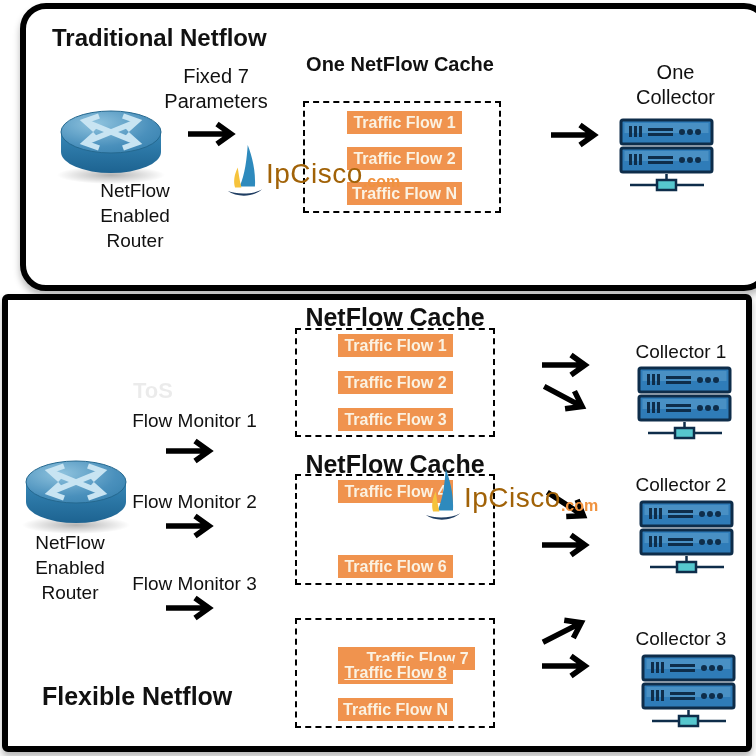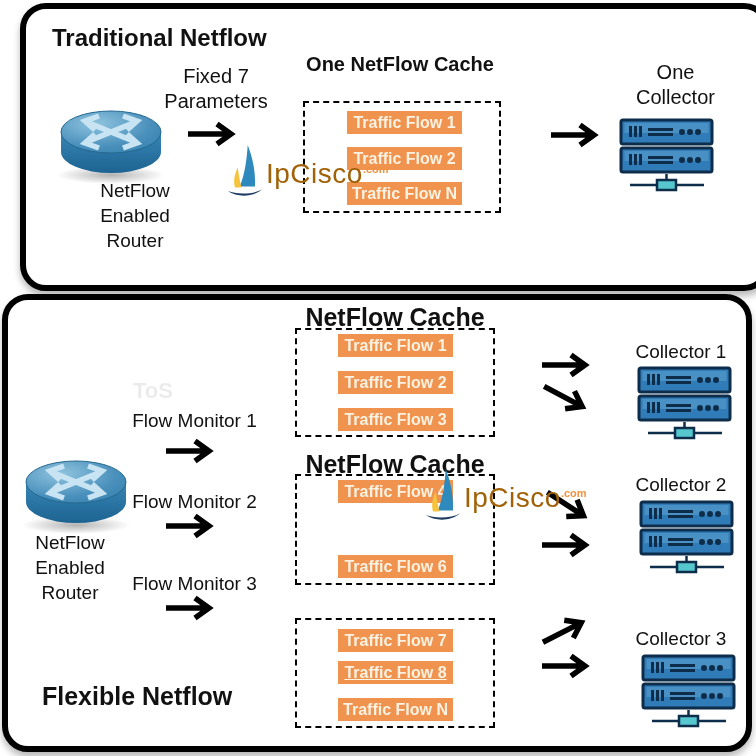--- a/index.html
+++ b/index.html
@@ -12,21 +12,21 @@
   .lbl{font-weight:normal;color:#111;text-align:center;}
   .lbl-20{font-size:20px;line-height:25px;}
   .lbl-19{font-size:19px;line-height:25px;}
   .cache-title{font-size:25px;font-weight:bold;color:#111;text-align:center;width:200px;}
   .dashed-box{position:absolute;border:2.5px dashed #000;box-sizing:border-box;background:transparent;}
   .chip{position:absolute;width:115px;height:23px;background:#F0934E;color:#FBF2E2;
         font-size:16px;font-weight:bold;text-align:center;line-height:23px;white-space:nowrap;}
   .arrow-wrap{position:absolute;width:58px;height:26px;}
   .logo{position:absolute;display:flex;align-items:flex-start;z-index:6;}
   .logo-name{font-size:28px;color:#a16207;margin-top:16px;margin-left:2px;letter-spacing:0.5px;}
-  .logo-tld{font-size:11px;color:#F0923E;margin-top:21px;font-weight:bold;}
+  .logo-tld{font-size:16px;color:#F0923E;margin-top:31px;font-weight:bold;}
   .watermark{position:absolute;font-size:22px;font-weight:bold;color:rgba(0,0,0,0.08);}
 </style>
 </head>
 <body>
 
 <svg width="0" height="0" style="position:absolute" aria-hidden="true">
   <defs>
     <linearGradient id="rside" x1="0" y1="0" x2="0" y2="1">
       <stop offset="0" stop-color="#3787B6"></stop>
         <stop offset="1" stop-color="#1D6391"></stop>
@@ -127,21 +127,21 @@
         <rect x="16" y="36" width="3" height="11"></rect>
         <rect x="21" y="36" width="3" height="11"></rect>
       <rect x="30" y="38" width="25" height="3"></rect>
         <rect x="30" y="43" width="25" height="3"></rect>
       <circle cx="64" cy="42" r="3"></circle>
         <circle cx="72" cy="42" r="3"></circle>
         <circle cx="80" cy="42" r="3"></circle>
     </g>
   </svg>
 
-  <section class="panel" style="left:2px;top:294px;width:750px;height:458px;">
+  <section class="panel" style="left:2px;top:294px;width:750px;height:458px;border-radius:6px;">
     <div class="abs big-title" style="left:34px;top:382px;font-size:25px;">Flexible Netflow</div>
   </section>
 
   <div class="watermark" style="left:133px;top:378px;">ToS</div>
 
   <svg class="abs" style="left:20px;top:448px;" width="112" height="88" viewBox="0 0 112 88">
     <ellipse cx="56" cy="77" rx="54" ry="9" fill="url(#rshadow)"></ellipse>
     <path d="M6,34 L6,54 A50,21 0 0 0 106,54 L106,34 Z" fill="url(#rside)"></path>
     <ellipse cx="56" cy="34" rx="50" ry="21" fill="url(#rtop)" stroke="#24688F" stroke-width="1"></ellipse>
     <g stroke="#C8E4F2" stroke-width="5.5" fill="none">
@@ -183,21 +183,21 @@
   <div class="chip" style="left:338px;top:334px;">Traffic Flow 1</div>
   <div class="chip" style="left:338px;top:371px;">Traffic Flow 2</div>
   <div class="chip" style="left:338px;top:408px;">Traffic Flow 3</div>
 
   <div class="abs cache-title" style="left:295px;top:450px;">NetFlow Cache 3</div>
   <div class="dashed-box" style="left:295px;top:474px;width:200px;height:111px;"></div>
   <div class="chip" style="left:338px;top:480px;">Traffic Flow 4</div>
   <div class="chip" style="left:338px;top:555px;">Traffic Flow 6</div>
 
   <div class="dashed-box" style="left:295px;top:618px;width:200px;height:110px;"></div>
-  <div class="chip" style="left:338px;top:629px;">Traffic Flow 7</div>
+  <div class="chip" style="left:338px;top:647px;padding-left:22px;">Traffic Flow 7</div>
   <div class="chip" style="left:338px;top:661px;text-decoration:underline;">Traffic Flow 8</div>
   <div class="chip" style="left:338px;top:698px;">Traffic Flow N</div>
 
   <div class="logo" style="left:424px;top:466px;">
     <svg width="38" height="62" viewBox="0 0 42 64">
       <path d="M24,1 C29,14 33,30 32,47 L15,47 C21,34 23,16 24,1 Z" fill="#2E8ABD"></path>
       <path d="M13,26 C9,34 8,42 10,48 L17,48 C15,40 14,33 13,26 Z" fill="#F6C33C"></path>
       <path d="M2,52 C12,59 30,59 40,50 C30,56 12,56 2,52 Z" fill="#1F3D62"></path>
     </svg>
     <span class="logo-name">IpCisco</span>

